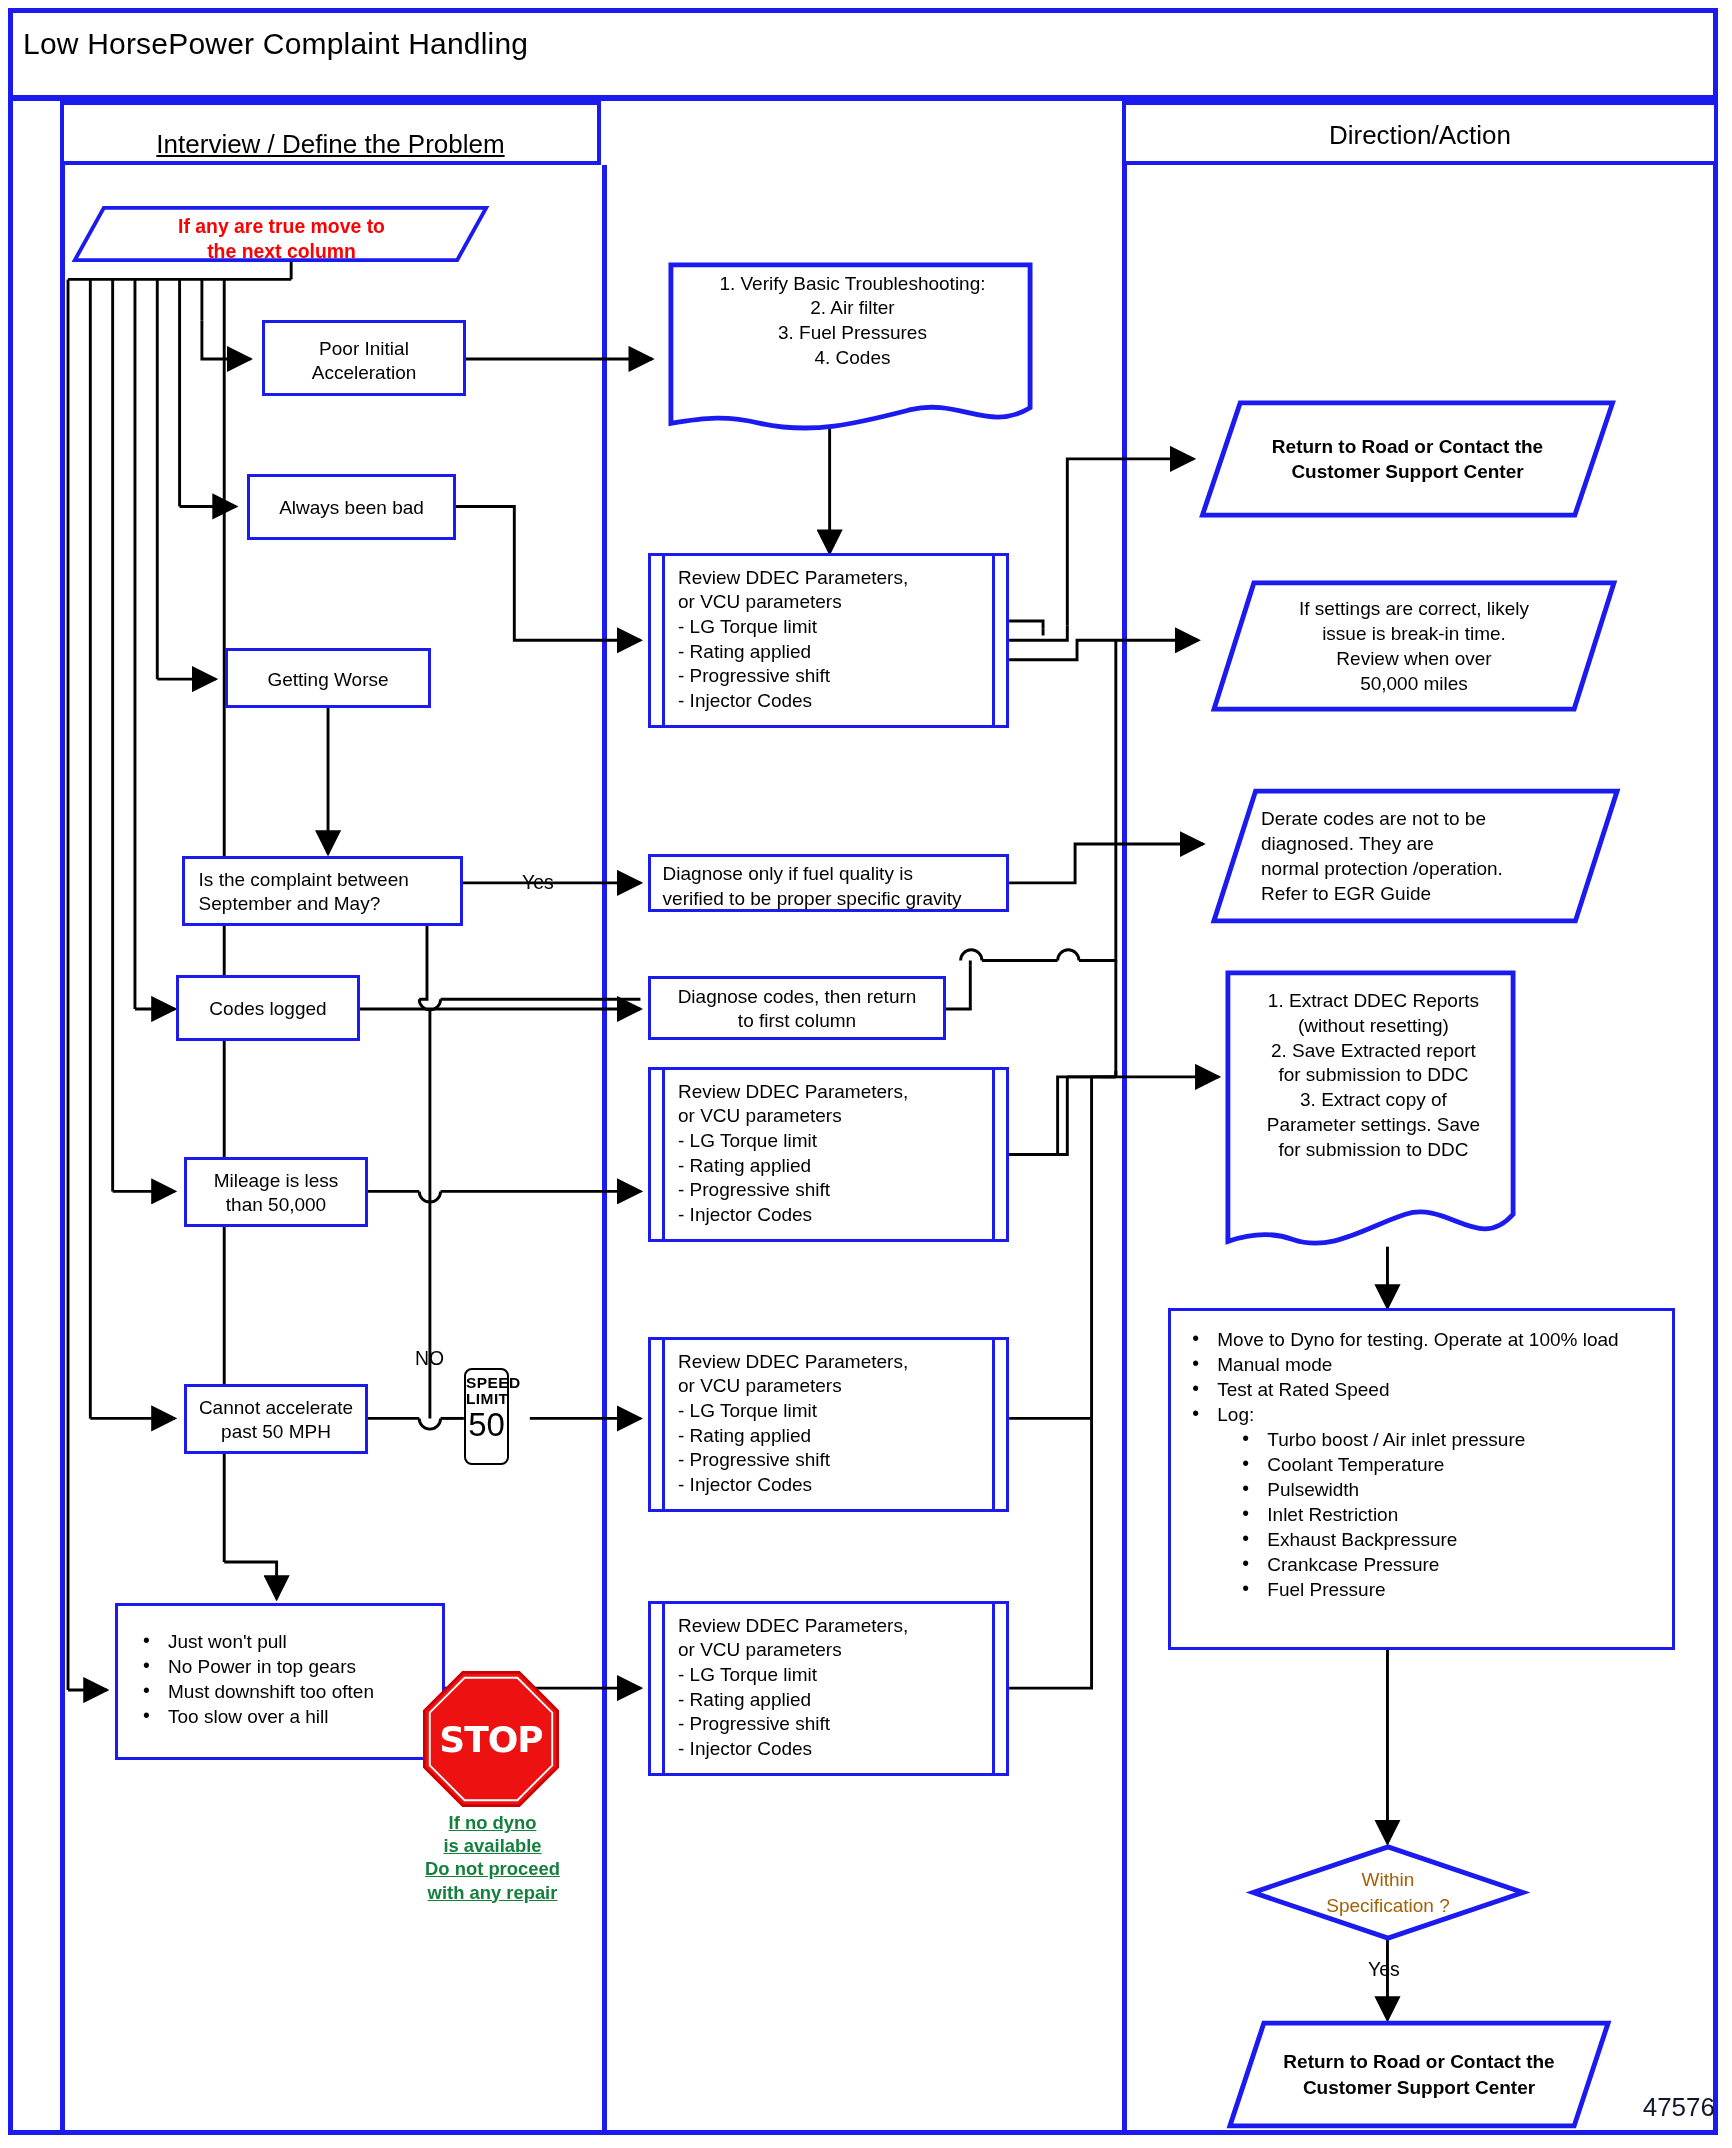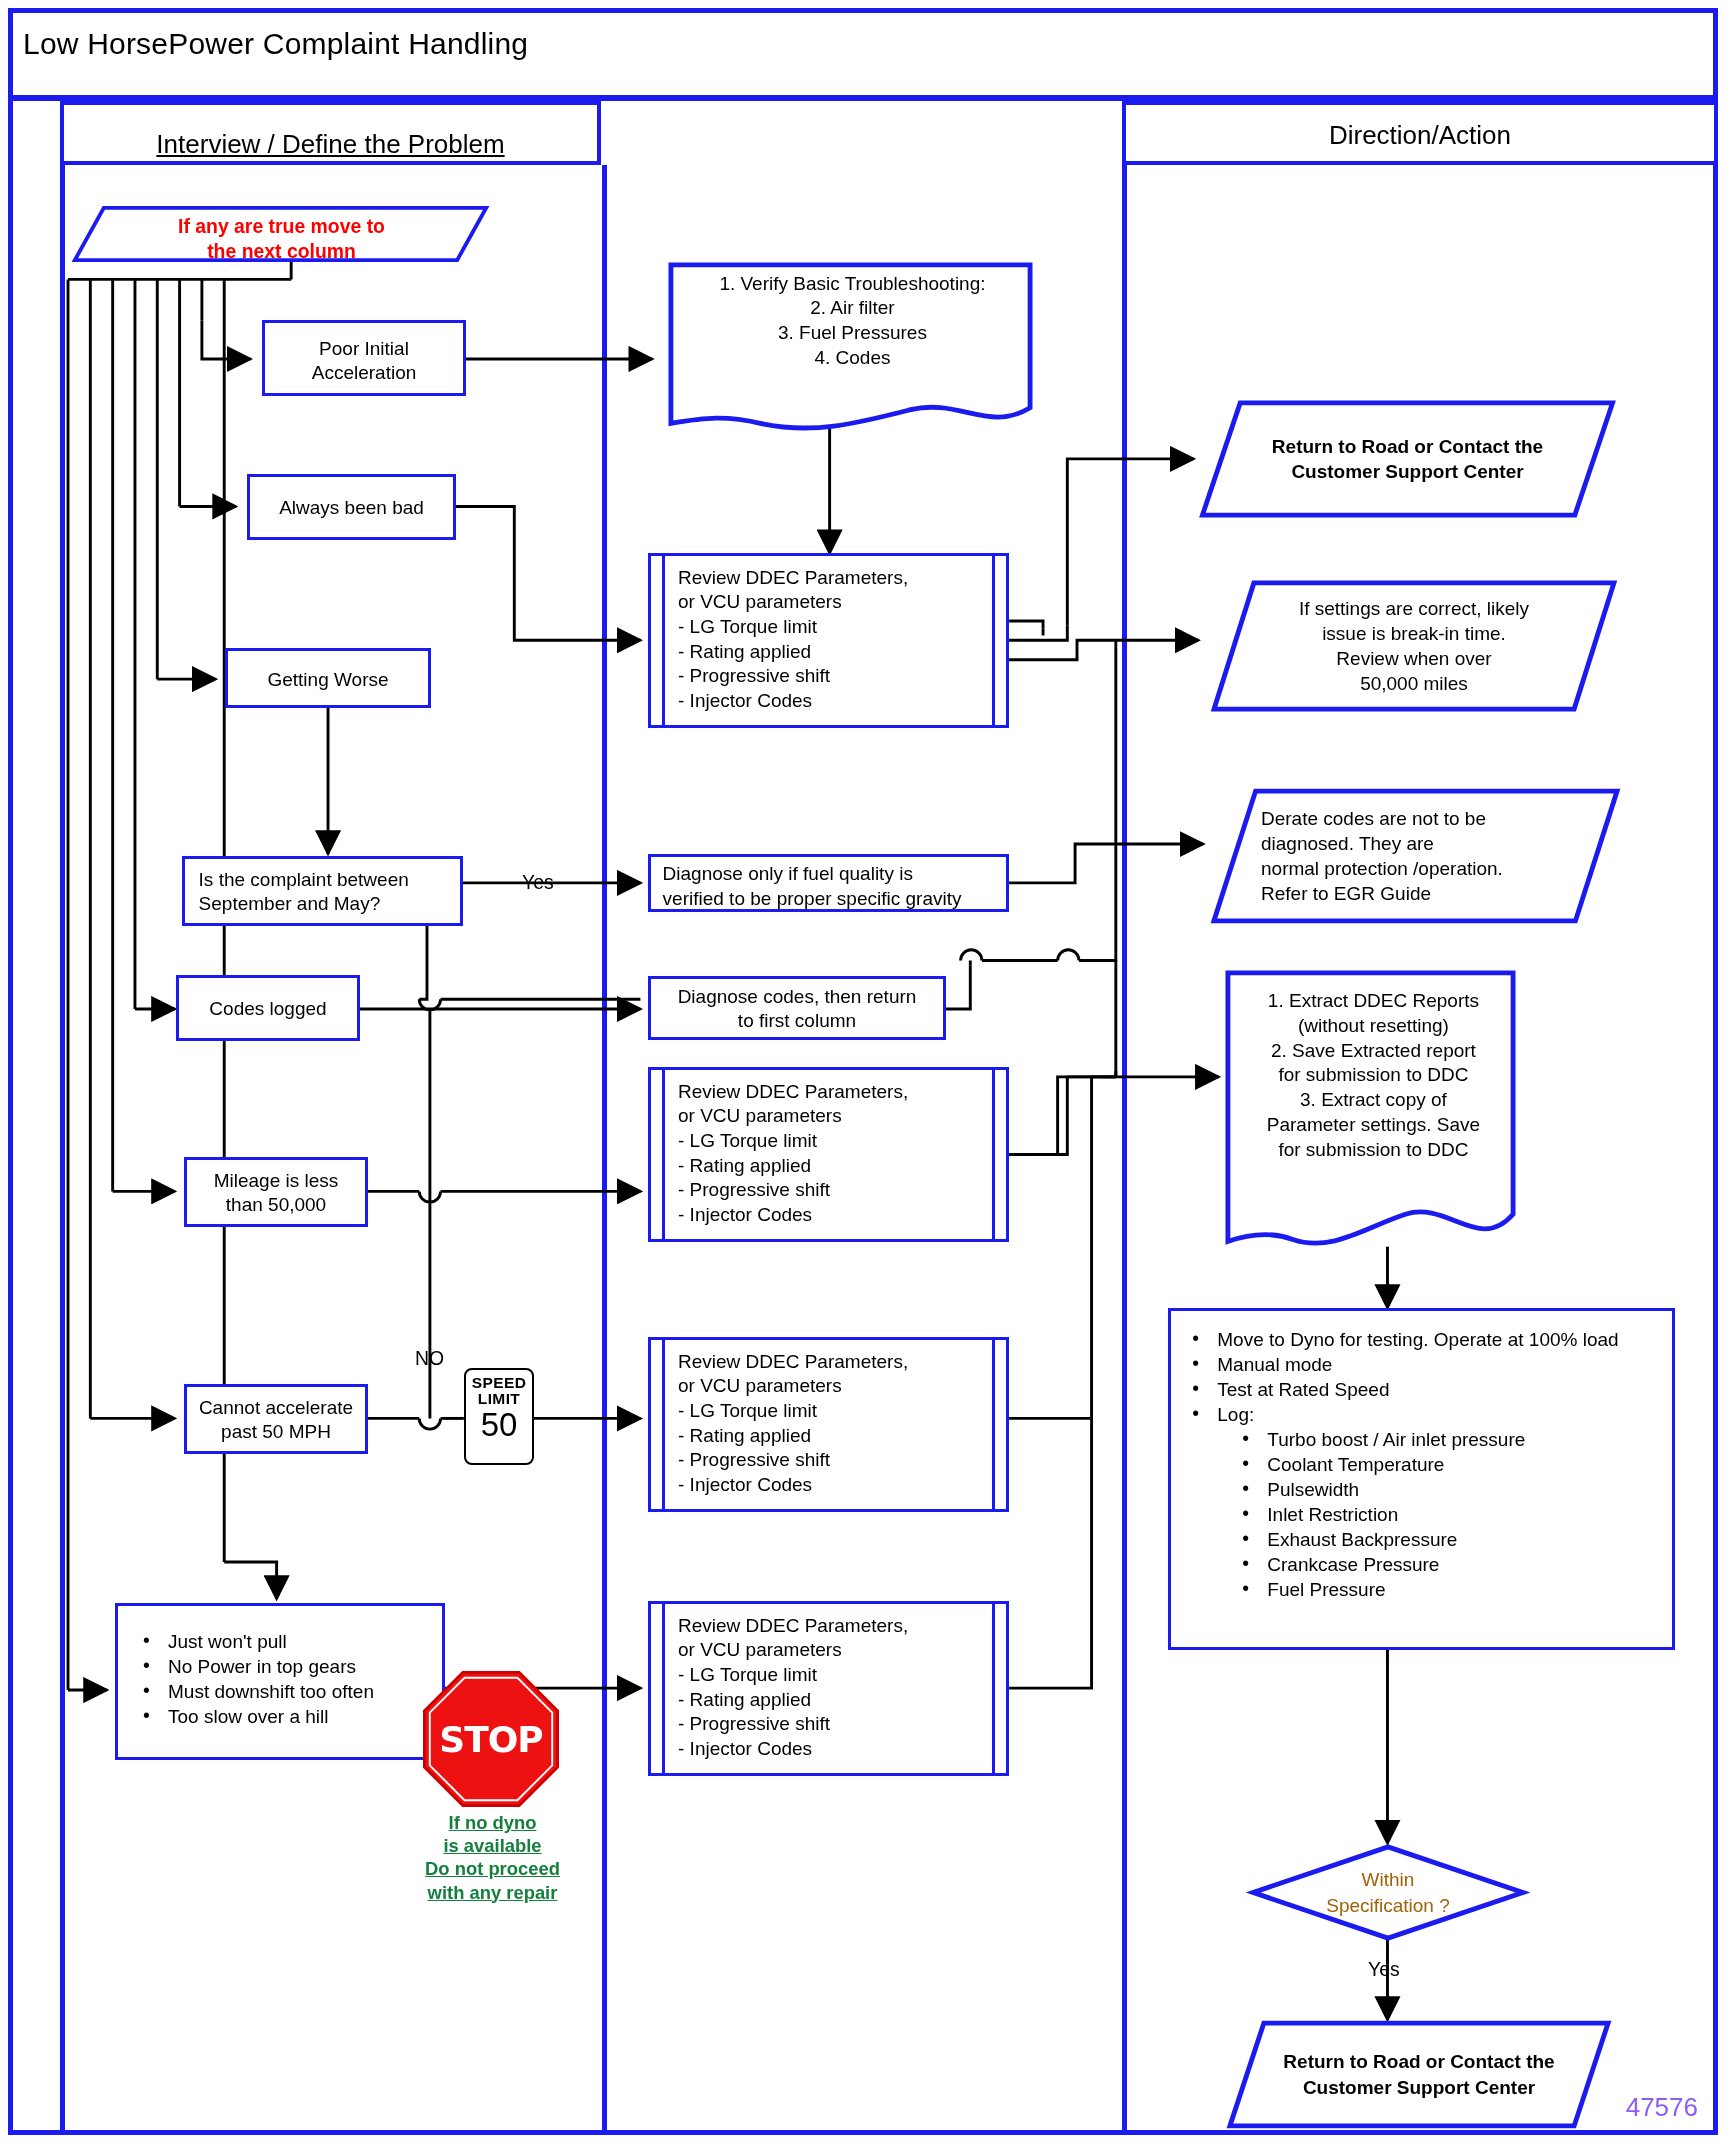--- a/index.html
+++ b/index.html
@@ -3,21 +3,21 @@
 <meta charset="utf-8">
 <style>
   html,body{margin:0;padding:0;background:#ffffff;}
   body{font-family:"Liberation Sans",sans-serif;}
   #page{position:relative;width:1732px;height:2148px;background:#fff;overflow:hidden;}
 
   
   .outer-frame{position:absolute;left:7.8px;top:7.8px;width:1710px;height:2127px;border:5.8px solid #1b1bf0;box-sizing:border-box;}
   .title-rule{position:absolute;left:7.8px;top:95px;width:1710px;height:5.8px;background:#1b1bf0;}
   .doc-title{position:absolute;left:23px;top:27px;font-size:30px;color:#000;letter-spacing:0.2px;white-space:nowrap;}
-  .footer-num{position:absolute;right:34px;bottom:25px;font-size:26px;color:#8b5cf6;text-align:right;}
+  .footer-num{position:absolute;right:17px;bottom:25px;font-size:26px;color:#0f172a;text-align:right;}
 
   
   .lane-head{position:absolute;border:4.9px solid #1b1bf0;box-sizing:border-box;background:#fff;}
   .lane-head span{display:block;width:100%;text-align:center;font-size:26px;color:#000;}
   .lane-div{position:absolute;width:4.9px;background:#1b1bf0;}
 
   
   .node{position:absolute;box-sizing:border-box;background:#fff;}
   .box{border:3.9px solid #1b1bf0;}
   .txt{position:absolute;color:#000;font-size:19px;line-height:1.30;}
@@ -248,21 +248,21 @@
   <div class="node box" data-name="node-symptom-list" style="left:115px;top:1603px;width:330px;height:157px;">
     <ul class="bl" data-name="symptom-list" style="margin-top:23px;">
       <li data-name="list-item">Just won't pull</li>
       <li data-name="list-item">No Power in top gears</li>
       <li data-name="list-item">Must downshift too often</li>
       <li data-name="list-item">Too slow over a hill</li>
     </ul>
   </div>
 
   <div class="nolabel" data-name="no-branch-label" style="left:415px;top:1347px;">NO</div>
-  <div class="speedsign" data-name="speed-limit-sign" style="left:464px;top:1368px;width:70px;height:97px;">
+  <div class="speedsign" data-name="speed-limit-sign" style="left:464px;top:1368px;width:45px;height:97px;">
     <div class="sl1" data-name="speed-limit-sign-line1">SPEED</div>
     <div class="sl2" data-name="speed-limit-sign-line2">LIMIT</div>
     <div class="slnum" data-name="speed-limit-sign-value">50</div>
   </div>
 
   <div class="stopsign" data-name="stop-sign" style="left:423px;top:1671px;width:136px;height:136px;">
     <svg width="136" height="136" viewBox="0 0 100 100">
       <polygon points="29.3,1 70.7,1 99,29.3 99,70.7 70.7,99 29.3,99 1,70.7 1,29.3" fill="#ee1111" stroke="#cc0000" stroke-width="2"></polygon>
       <polygon points="30.6,5 69.4,5 95,30.6 95,69.4 69.4,95 30.6,95 5,69.4 5,30.6" fill="none" stroke="#ffffff" stroke-width="1.4"></polygon>
     </svg>

